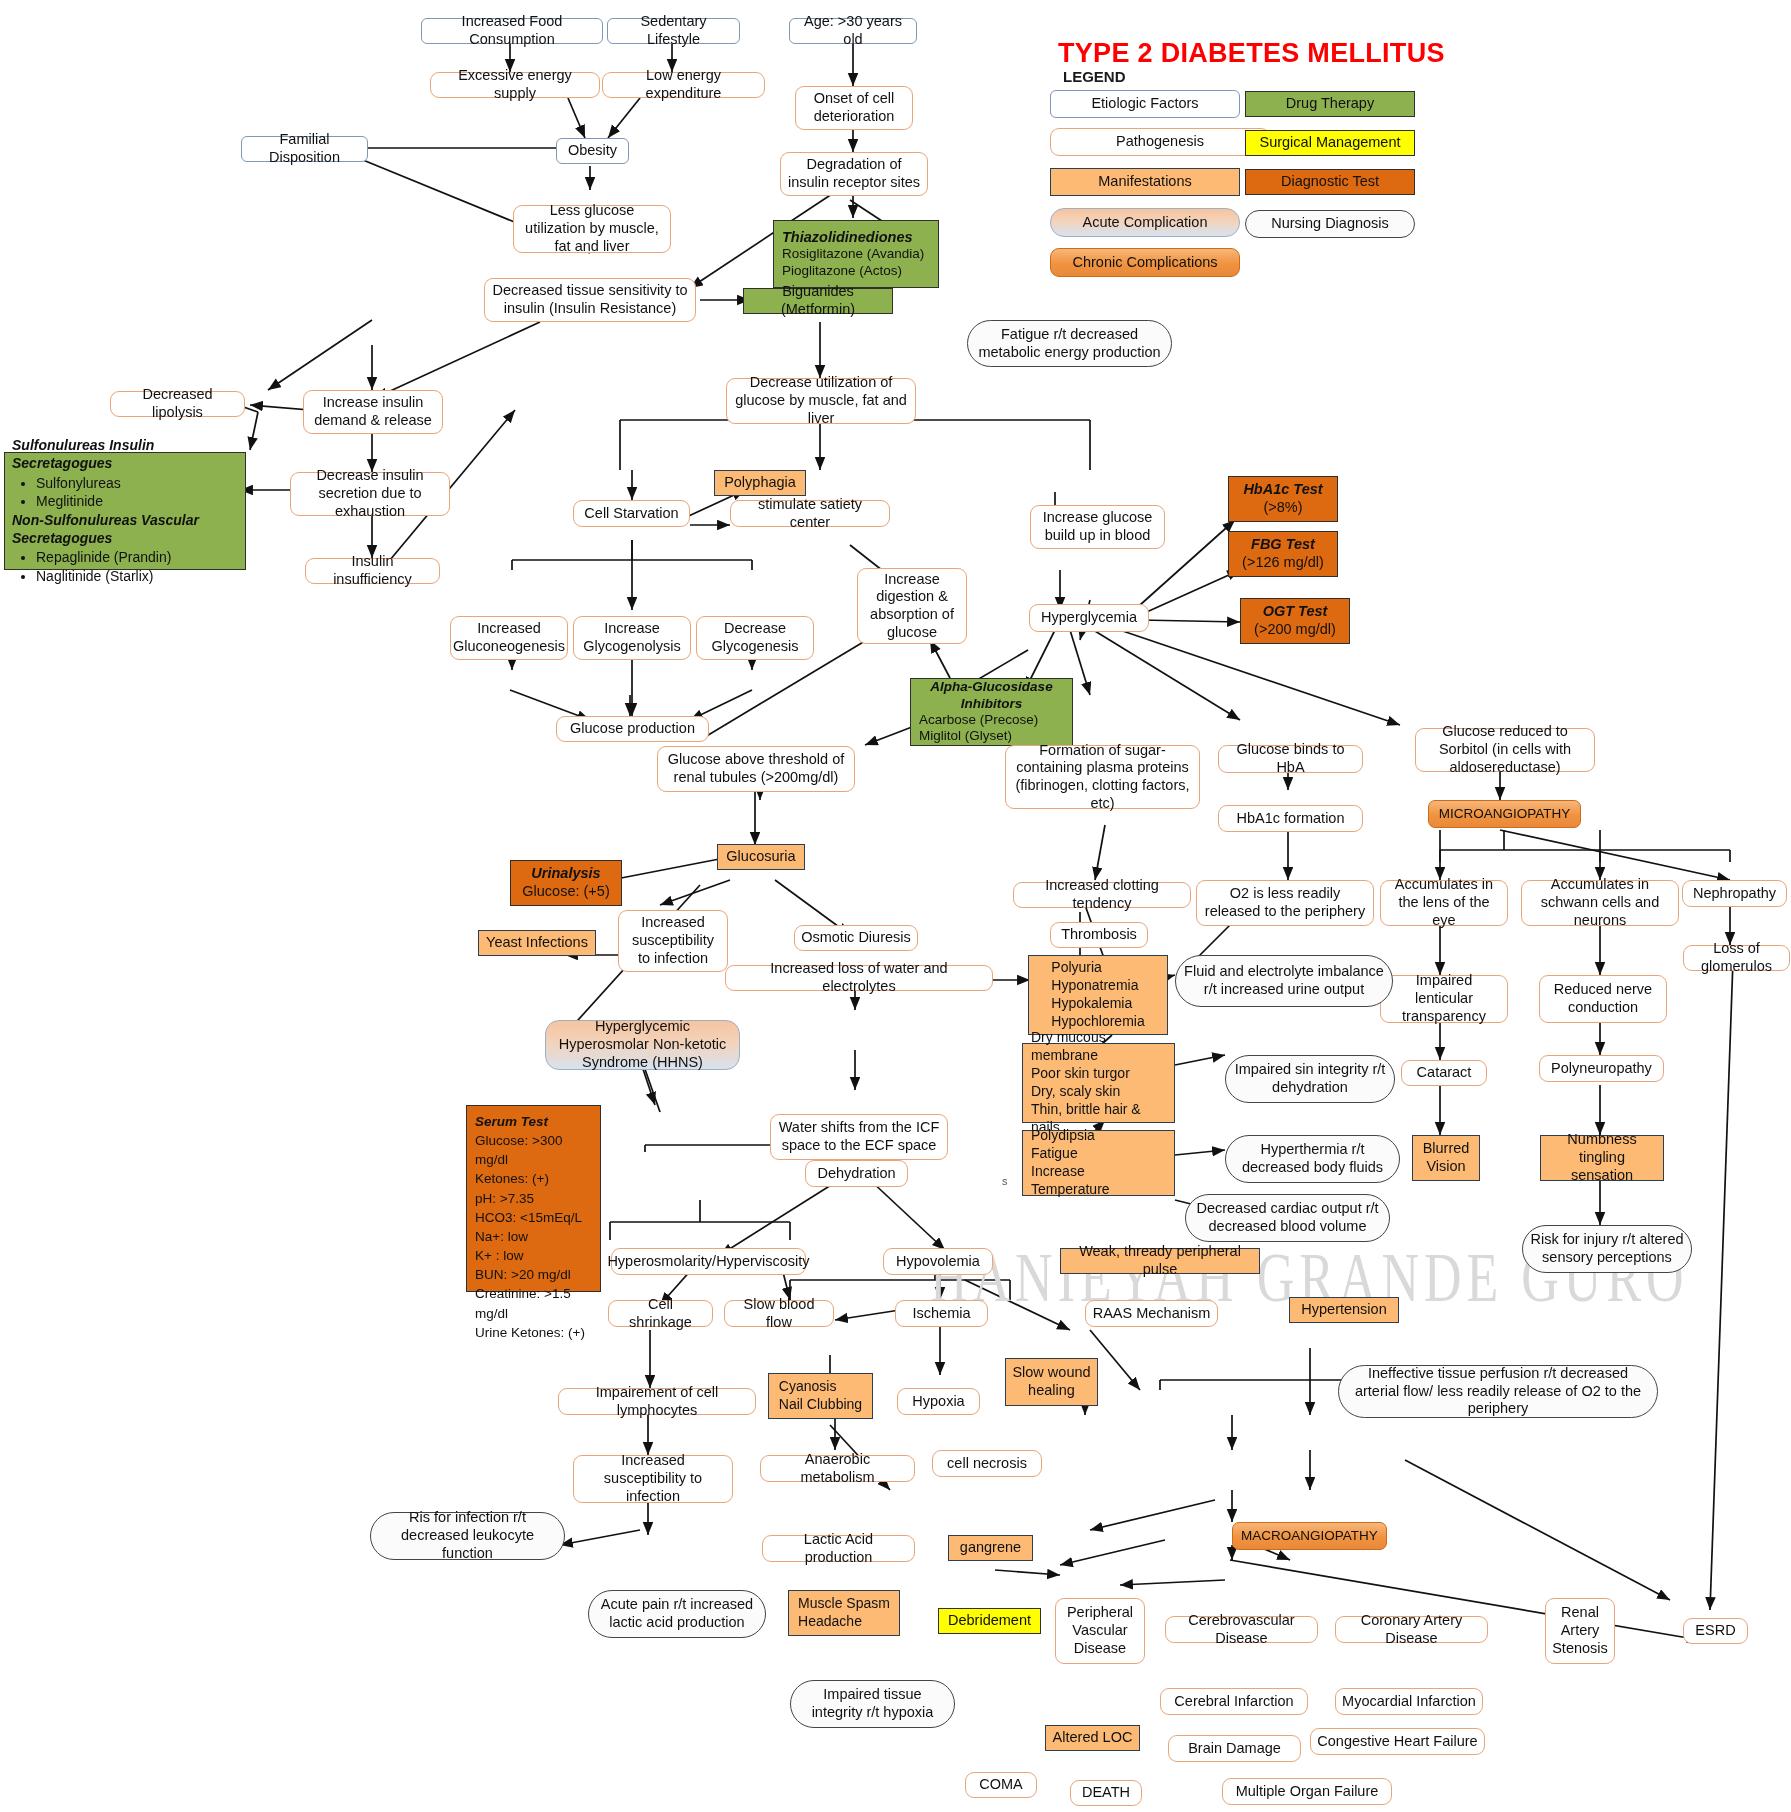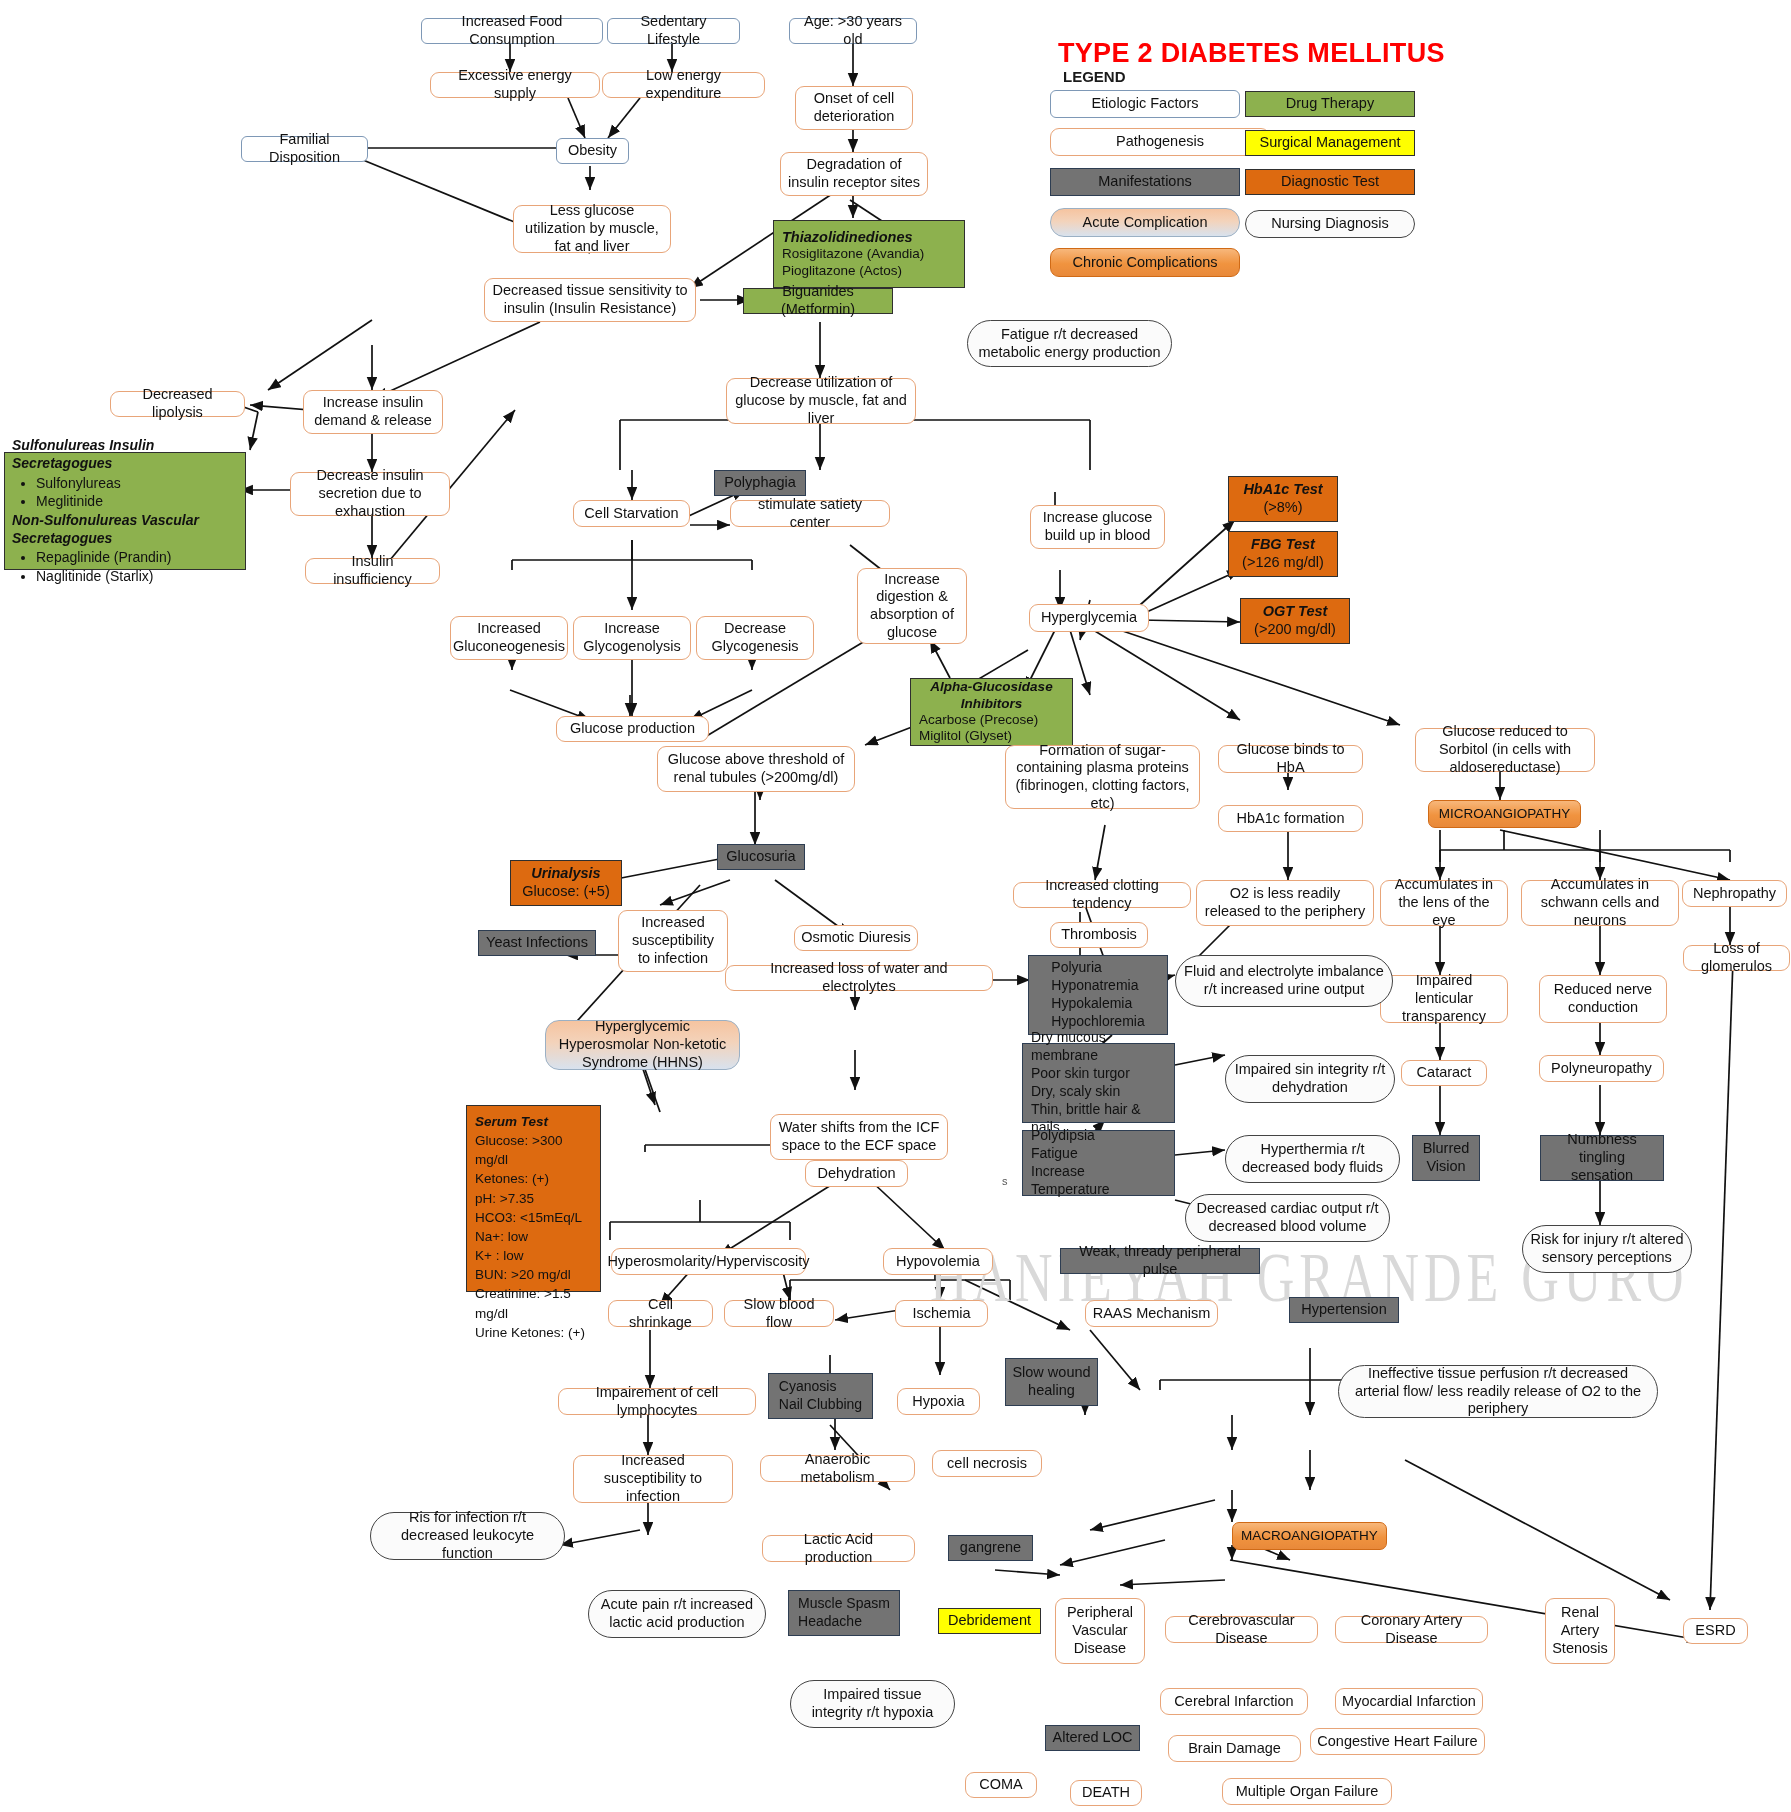--- a/index.html
+++ b/index.html
@@ -9,21 +9,21 @@
 
   .node{position:absolute;box-sizing:border-box;display:flex;align-items:center;justify-content:center;
         text-align:center;font-size:14.5px;line-height:1.22;color:#111;padding:3px 6px;}
   .node.left{justify-content:flex-start;text-align:left;}
 
   
   .etio{border:1.4px solid #7e98b6;border-radius:6px;background:#fff;}
   
   .patho{border:1.4px solid #e8a579;border-radius:9px;background:#fff;}
   
-  .manif{border:1.2px solid #2d3d52;background:#737373;border-radius:0;}
+  .manif{border:1.2px solid #2d3d52;background:#fdba74;border-radius:0;}
   
   .acute{border:1.2px solid #9bb0c4;border-radius:14px;
          background:linear-gradient(180deg,#f6c4a0 0%,#f3d3bb 45%,#d8e2ee 100%);}
   
   .chronic{border:1.3px solid #d06a16;border-radius:9px;
            background:linear-gradient(180deg,#f7b77b 0%,#f0933f 55%,#e8893a 100%);
            font-size:13.5px;}
   
   .nurse{border:1.3px solid #444;border-radius:999px;background:#fbfbfb;}
   
@@ -228,21 +228,21 @@
   <div class="node patho" style="left:430px;top:72px;width:170px;height:26px;">Excessive energy supply</div>
   <div class="node patho" style="left:602px;top:72px;width:163px;height:26px;">Low energy expenditure</div>
   <div class="node patho" style="left:795px;top:86px;width:118px;height:44px;">Onset of cell deterioration</div>
 
   <div class="node etio" style="left:241px;top:136px;width:127px;height:26px;">Familial Disposition</div>
   <div class="node etio" style="left:556px;top:138px;width:73px;height:26px;">Obesity</div>
   <div class="node patho" style="left:780px;top:152px;width:148px;height:44px;">Degradation of insulin receptor sites</div>
 
   <div class="node patho" style="left:513px;top:205px;width:158px;height:48px;">Less glucose utilization by muscle, fat and liver</div>
 
-  <div class="node drug" style="left:773px;top:220px;width:192px;height:68px;flex-direction:column;align-items:flex-start;justify-content:center;padding:4px 8px;">
+  <div class="node drug" style="left:773px;top:220px;width:166px;height:68px;flex-direction:column;align-items:flex-start;justify-content:center;padding:4px 8px;">
     <span class="itl" style="font-size:14.5px;">Thiazolidinediones</span>
     <span style="font-size:13.5px;">Rosiglitazone (Avandia)</span>
     <span style="font-size:13.5px;">Pioglitazone (Actos)</span>
   </div>
 
   <div class="node patho" style="left:484px;top:278px;width:212px;height:44px;">Decreased tissue sensitivity to insulin (Insulin Resistance)</div>
   <div class="node drug" style="left:743px;top:288px;width:150px;height:26px;">Biguanides (Metformin)</div>
 
   <div class="node nurse" style="left:967px;top:320px;width:205px;height:47px;">Fatigue r/t decreased metabolic energy production</div>
 

